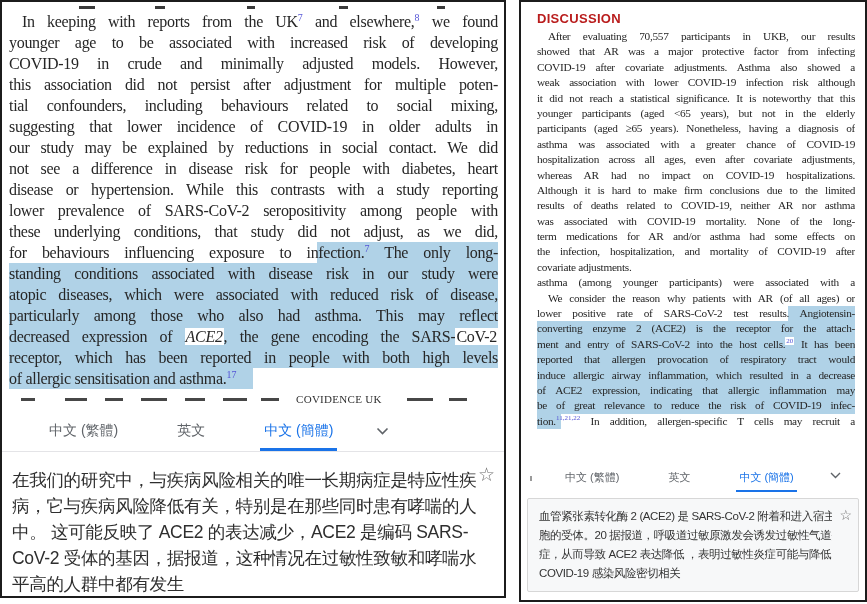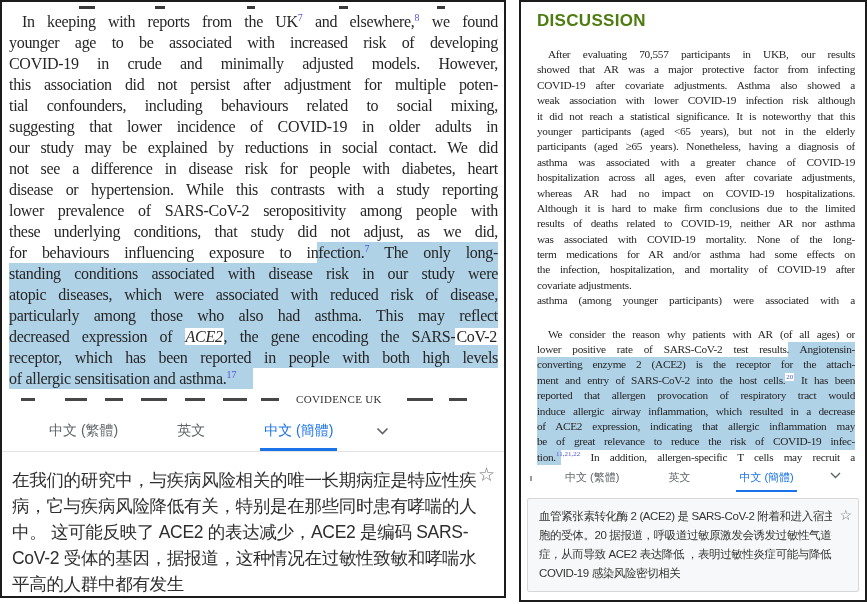--- a/index.html
+++ b/index.html
@@ -17,31 +17,31 @@
   #left-article{left:7px;right:6px;top:2px;
     font-family:"Liberation Serif",serif;font-size:16px;letter-spacing:-0.3px;color:#262626;}
   #right-article{left:16px;right:10px;top:27px;
     font-family:"Liberation Serif",serif;font-size:11.3px;letter-spacing:-0.3px;color:#262626;}
   .pline{position:relative;overflow:hidden;text-align:justify;
     -moz-text-align-last:justify;text-align-last:justify;}
   #left-article .pline{height:21px;line-height:21px;}
   #right-article .pline{height:15.4px;line-height:15.4px;}
   .pline.alignleft{text-align:left;text-align-last:left;}
   .pline.ind{text-indent:13px;}
-  #right-article .pline.ind{text-indent:11px;margin-top:18px;}
+  #right-article .pline.ind{text-indent:11px;}
   .lt{position:relative;z-index:1;}
   .band{position:absolute;top:0;bottom:0;background:#b0d2e7;z-index:0;}
   .sup{font-size:62%;vertical-align:super;line-height:0;color:#5353d6;letter-spacing:0;}
   .it{font-style:italic;}
   .wb{background:#fff;padding:0 1px;}
 
   
   #discussion-heading{position:absolute;left:16px;top:9px;z-index:1;
-    font-family:"Liberation Sans",sans-serif;font-weight:bold;font-size:17px;
-    letter-spacing:.3px;color:#4d7c0f;text-align:center;}
+    font-family:"Liberation Sans",sans-serif;font-weight:bold;font-size:13px;
+    letter-spacing:.3px;color:#b91c1c;text-align:center;}
 
   
   .remnant{position:relative;height:7px;overflow:hidden;}
   .remnant i{position:absolute;top:2px;height:3px;background:#3a3a3a;display:block;}
 
   
   .occline{position:relative;height:20px;line-height:20px;overflow:hidden;
     font-family:"Liberation Serif",serif;color:#303030;}
   .occline i{position:absolute;top:9px;height:3px;background:#474747;display:block;}
   .occ-text{position:absolute;left:287px;top:0;font-size:11px;letter-spacing:.3px;}

